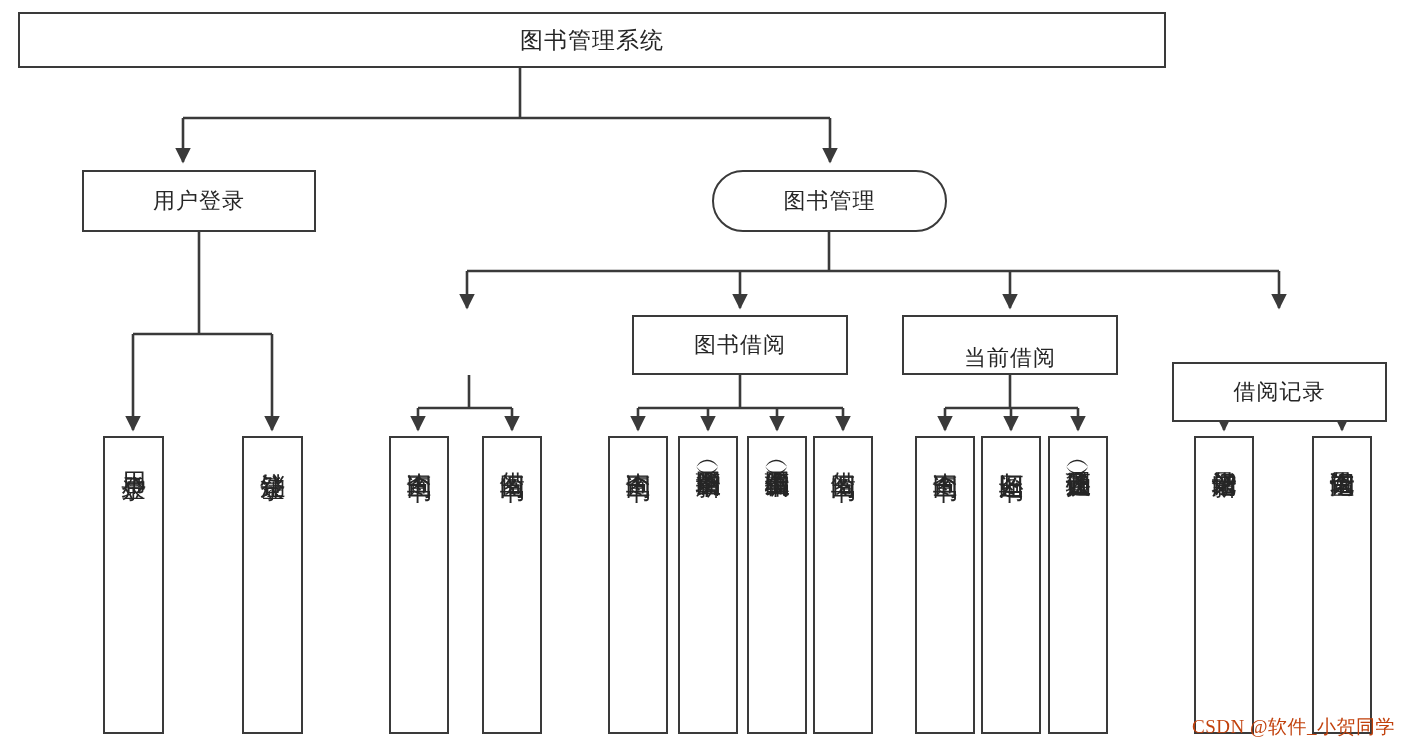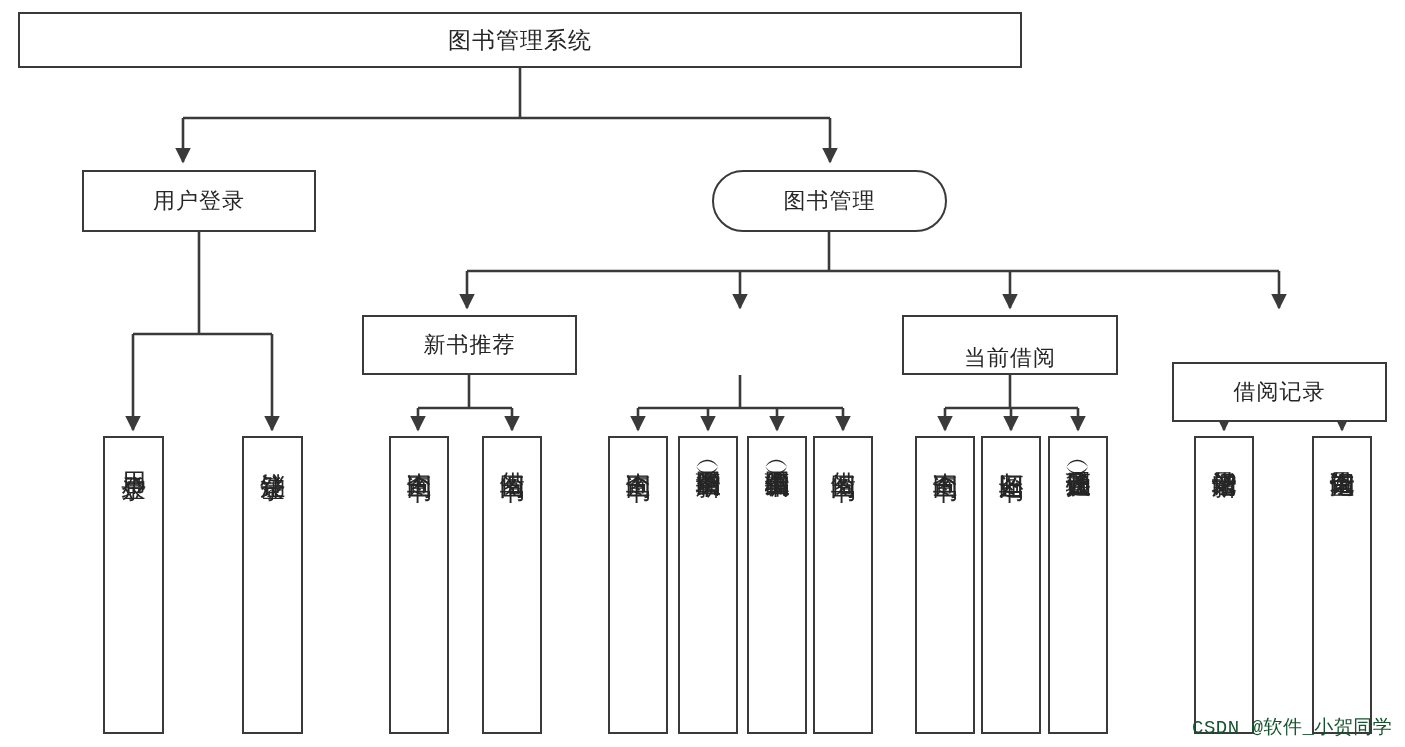--- a/index.html
+++ b/index.html
@@ -57,25 +57,25 @@
     line-height: 1.02;
     letter-spacing: 2px;
     white-space: nowrap;
   }
   .node.v.two .vtext {
     
     letter-spacing: 0px;
   }
   .watermark {
     position: absolute;
-    color: #14532d;
+    color: #c2410c;
     font-size: 19px;
     letter-spacing: 0.5px;
     white-space: nowrap;
-    font-family: Liberation Mono, monospace;
+    font-family: Liberation Serif, serif;
   }
 </style>
 </head>
 <body>
 
 <div id="canvas">
 
   <svg id="wires" viewBox="0 0 1405 747" xmlns="http://www.w3.org/2000/svg">
     <defs>
       <marker id="arrow" viewBox="0 0 10 10" refX="9" refY="5" markerWidth="6" markerHeight="6" orient="auto-start-reverse">
@@ -119,36 +119,36 @@
       <path d="M 1011 408 L 1011 430" marker-end="url(#arrow)"></path>
       <path d="M 1078 408 L 1078 430" marker-end="url(#arrow)"></path>
 
       <path d="M 1279 375 L 1279 408"></path>
       <path d="M 1224 408 L 1342 408"></path>
       <path d="M 1224 408 L 1224 430" marker-end="url(#arrow)"></path>
       <path d="M 1342 408 L 1342 430" marker-end="url(#arrow)"></path>
     </g>
   </svg>
 
-  <div class="node h root" style="left:18px; top:12px; width:1004px; height:56px;">
+  <div class="node h root" style="left:18px; top:12px; width:1148px; height:56px;">
     <span>图书管理系统</span>
   </div>
 
   <div class="node h" style="left:82px; top:170px; width:234px; height:62px;">
     <span>用户登录</span>
   </div>
 
   <div class="node h" style="left:712px; top:170px; width:235px; height:62px;border-radius:31px;">
     <span>图书管理</span>
   </div>
 
-  <div class="node h" style="left:362px; top:315px; width:215px; height:60px;">
-    <span>新书推荐</span>
-  </div>
-
+
+  <div class="node h" style="left:632px; top:315px; width:216px; height:60px;">
+    <span>图书借阅</span>
+  </div>
 
   <div class="node h" style="left:902px; top:315px; width:216px; height:60px;align-items:flex-end;">
     <span>当前借阅</span>
   </div>
 
   <div class="node h" style="left:1172px; top:315px; width:215px; height:60px;margin-top:47px;">
     <span>借阅记录</span>
   </div>
 
   <div class="node v" style="left:103px; top:436px; width:61px; height:298px;">

